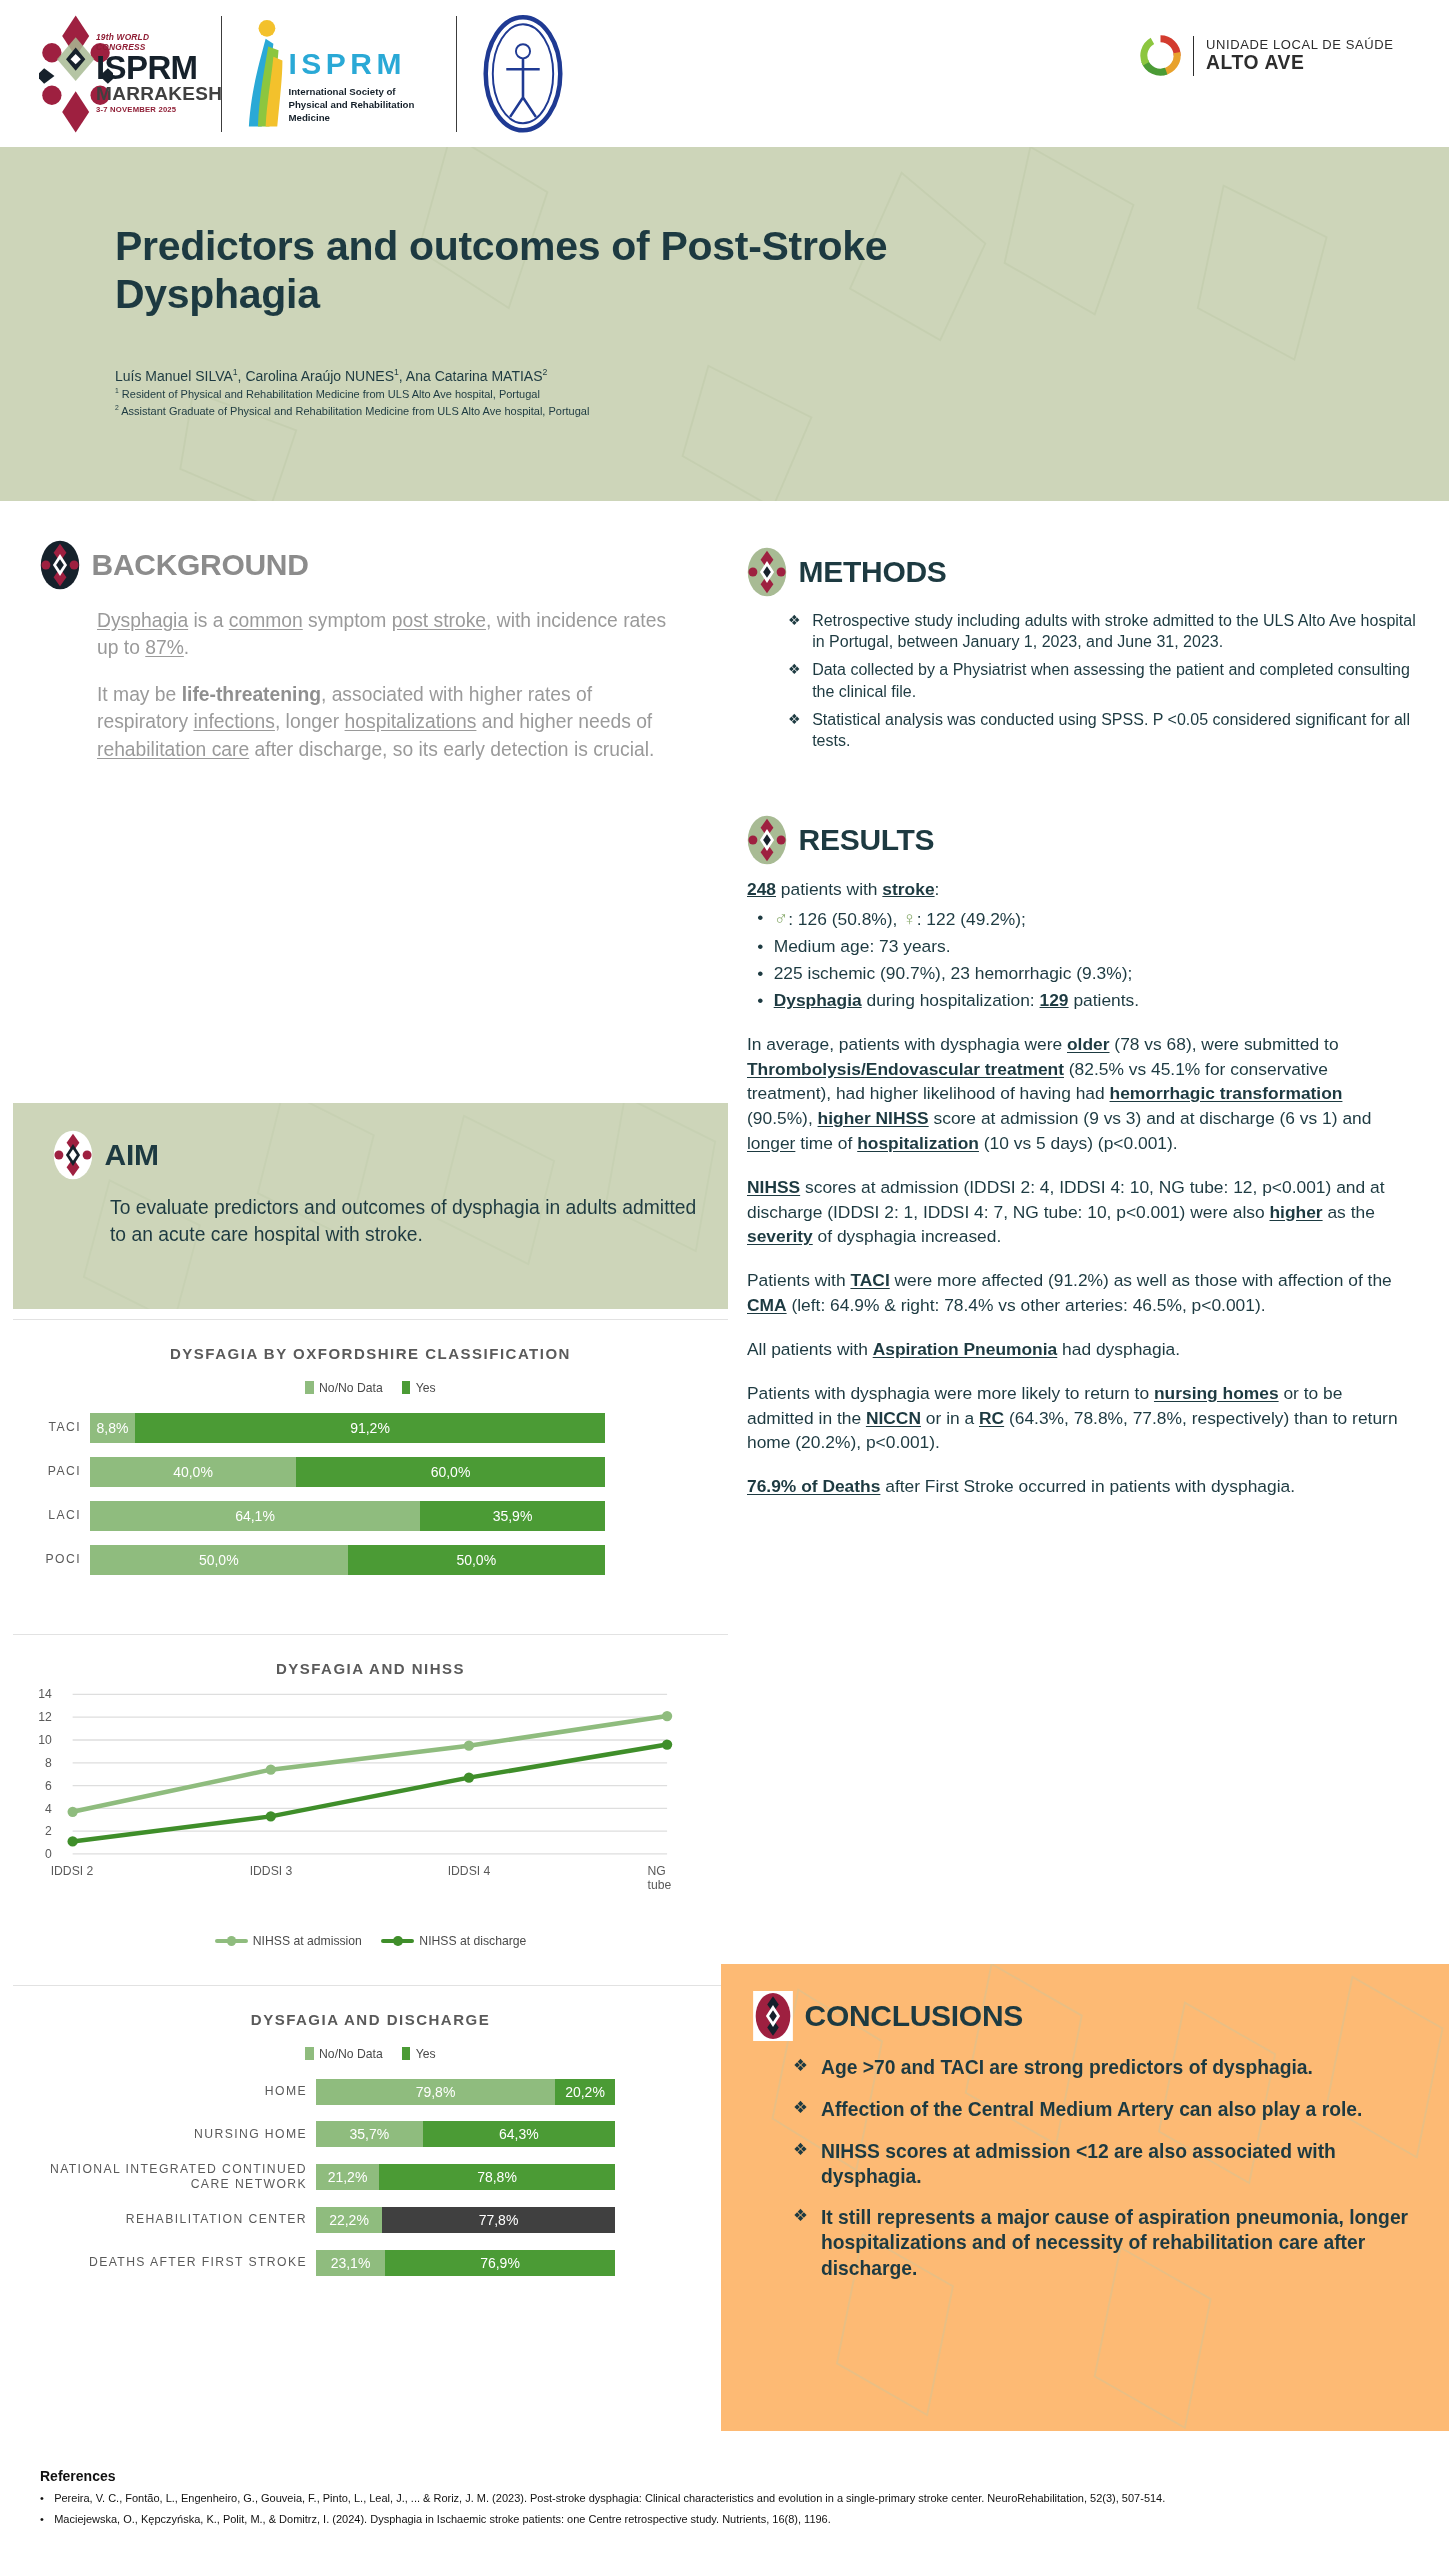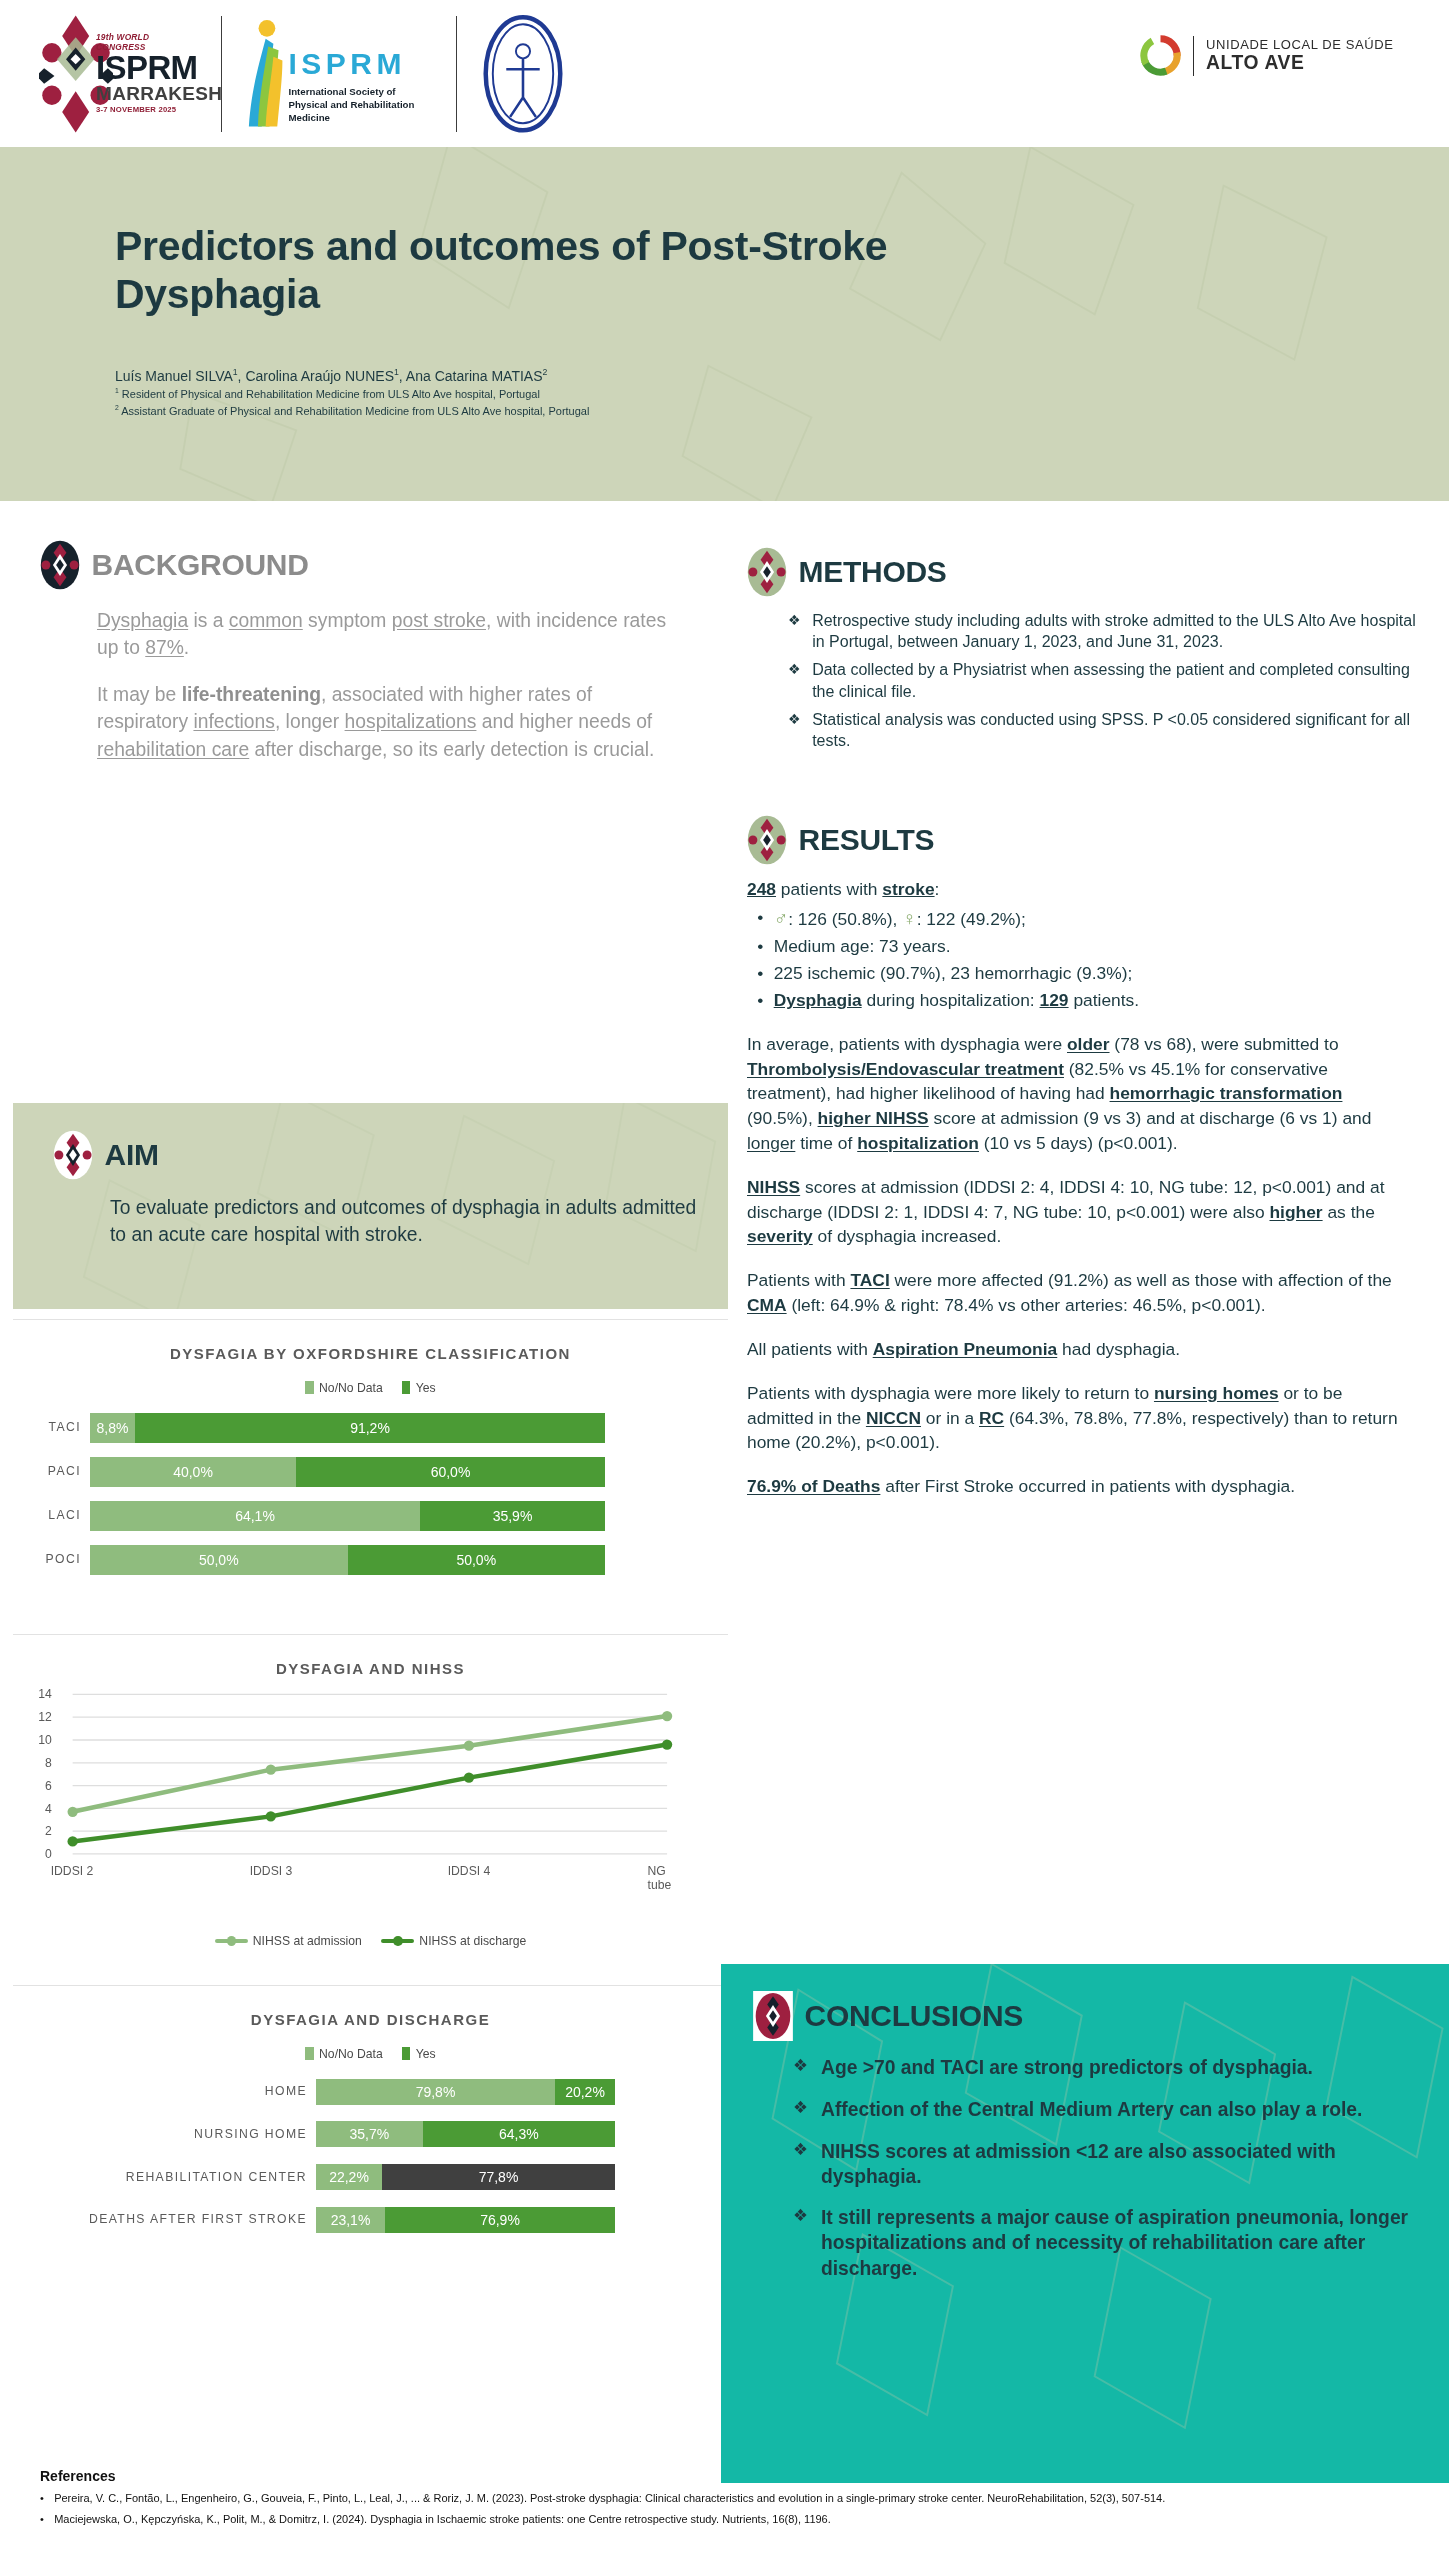--- a/index.html
+++ b/index.html
@@ -102,22 +102,22 @@
   .res-list { margin-top: 11.6px; width: 657px; font-size: 17.4px; color: #1d3a41; line-height: 1.4; }
   .res-list .lead { margin-bottom: 3.9px; }
   .res-list .ri { display: flex; gap: 10.3px; margin-bottom: 2.6px; padding-left: 10.3px; }
   .res-list .dot { flex: 0 0 auto; }
   .res-para { width: 657px; font-size: 17.4px; color: #1d3a41; line-height: 1.42; margin-top: 19.3px; }
   .res-para u { text-decoration: underline; text-underline-offset: 1.9px; }
   .res-para b, .res-list b { font-weight: bold; }
   .sym-m { color: #8aab6e; font-size: 19.3px; }
   .sym-f { color: #8aab6e; font-size: 19.3px; }
 
-  .conc-sec { position: absolute; left: 721px; top: 1964px; width: 728px; height: 519px;
-      background: #14b8a6; overflow: hidden; }
+  .conc-sec { position: absolute; left: 721px; top: 1964px; width: 728px; height: 467px;
+      background: #fdba74; overflow: hidden; }
   .conc-sec .tex { position: absolute; inset: 0; opacity: .3; }
   .conc-sec .inner { position: relative; padding: 27px 0 0 32px; }
   .conc-bullets { margin-top: 14px; margin-left: 40px; width: 644px;
       font-size: 19.3px; font-weight: bold; color: #1d3a41; line-height: 1.3; }
   .conc-bullets .bi { display: flex; gap: 13px; margin-bottom: 16.7px; }
   .conc-bullets .mk { flex: 0 0 auto; font-size: 16.7px; font-weight: normal; }
 
   
   .refs { position: absolute; left: 40px; top: 2468px; width: 1352px; color: #111; }
   .refs h4 { font-size: 14px; font-weight: bold; margin-bottom: 6.4px; }
@@ -376,20 +376,27 @@
         </div>
       </div>
       <div class="sbar-row" style="height: 26px; margin-bottom: 16.7px;">
         <div class="sbar-label" style="width: 303px;">NURSING HOME</div>
         <div class="sbar-track" style="width: 299px; height: 26px;">
           <div class="sbar-seg" style="width: 107px; background: rgb(143, 188, 126);">35,7%</div>
           <div class="sbar-seg" style="width: 193px; background: rgb(75, 155, 53);">64,3%</div>
         </div>
       </div>
       <div class="sbar-row" style="height: 26px; margin-bottom: 16.7px;">
+        <div class="sbar-label" style="width: 303px;">NATIONAL INTEGRATED CONTINUED CARE NETWORK</div>
+        <div class="sbar-track" style="width: 299px; height: 26px;">
+          <div class="sbar-seg" style="width: 63px; background: rgb(143, 188, 126);">21,2%</div>
+          <div class="sbar-seg" style="width: 236px; background: rgb(75, 155, 53);">78,8%</div>
+        </div>
+      </div>
+      <div class="sbar-row" style="height: 26px; margin-bottom: 16.7px;">
         <div class="sbar-label" style="width: 303px;">REHABILITATION CENTER</div>
         <div class="sbar-track" style="width: 299px; height: 26px;">
           <div class="sbar-seg" style="width: 66px; background: rgb(143, 188, 126);">22,2%</div>
           <div class="sbar-seg" style="width: 233px; background: #404040;">77,8%</div>
         </div>
       </div>
       <div class="sbar-row" style="height: 26px; margin-bottom: 16.7px;">
         <div class="sbar-label" style="width: 303px;">DEATHS AFTER FIRST STROKE</div>
         <div class="sbar-track" style="width: 299px; height: 26px;">
           <div class="sbar-seg" style="width: 69px; background: rgb(143, 188, 126);">23,1%</div>

